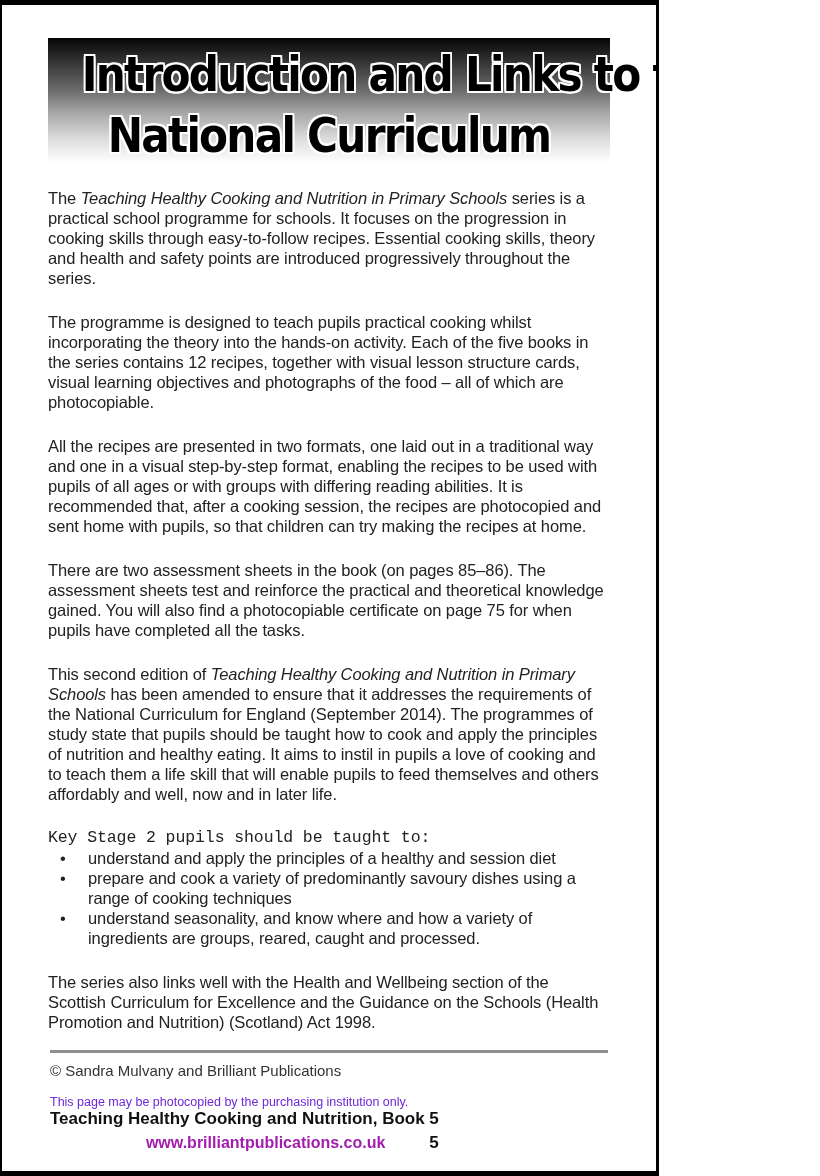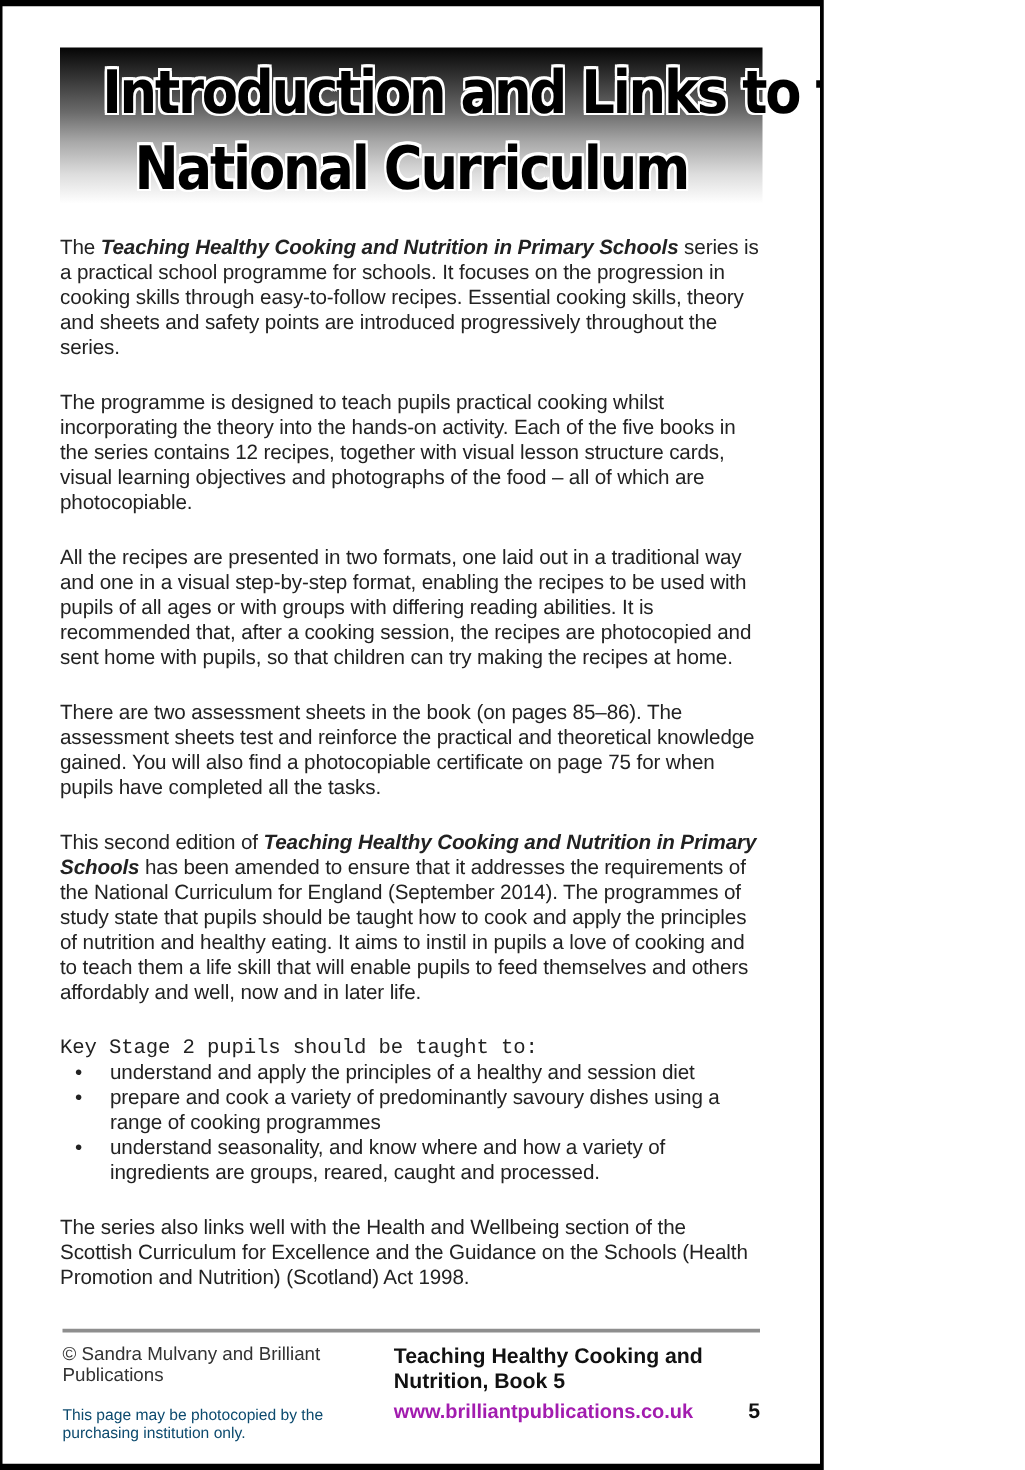--- a/index.html
+++ b/index.html
@@ -51,76 +51,76 @@
   
   .body-text {
     margin-top: 20px;
     color: #222;
     font-size: 16.5px;
     line-height: 20px;
     letter-spacing: -0.1px;
   }
   .body-text p { margin: 0 0 24px 0; }
   .body-text p.no-gap { margin-bottom: 0; font-family: Liberation Mono, monospace; }
-  .bi { font-weight: bold; font-style: italic; }
+  .bi { font-weight: normal; font-style: italic; }
 
   ul.bullets { list-style: none; margin: 0 0 24px 0; }
   ul.bullets li { display: flex; align-items: flex-start; padding-left: 12px; }
   ul.bullets .bullet-glyph { width: 28px; flex: 0 0 28px; }
 
   
   .footer {
     position: absolute;
     left: 48px;
     right: 48px;
     bottom: 18px;
   }
   .footer .rule { height: 3px; background: #8e8e8e; margin-bottom: 9px; }
-  .footer-row { display: flex; justify-content: space-between; align-items: flex-start; }
+  .footer-row { display: flex; justify-content: space-between; align-items: flex-start; flex-direction: column; }
   .footer-left .copyright { font-size: 15px; color: #333; margin-bottom: 7px; }
-  .footer-left .note { font-size: 12.5px; color: #0c4a6e; margin-top: 16px; }
+  .footer-left .note { font-size: 12.5px; color: #6d28d9; margin-top: 16px; }
   .footer-right { }
   .footer-right .book-title { font-size: 17px; font-weight: bold; color: #111; margin-bottom: 4px; }
   .footer-right .line2 { display: flex; justify-content: flex-end; align-items: baseline; }
   .footer-right .website { font-size: 16px; font-weight: bold; color: #a21caf; }
   .footer-right .page-num { font-size: 17px; font-weight: bold; color: #111; margin-left: 44px; }
 </style>
 </head>
 <body>
 
 <div class="page">
 
   <div class="banner">
     <span class="title-line">Introduction and Links to the</span>
     <span class="title-line">National Curriculum</span>
   </div>
 
   <div class="body-text">
 
-    <p><span>The </span><span class="bi">Teaching Healthy Cooking and Nutrition in Primary Schools</span><span> series is a practical school programme for schools. It focuses on the progression in cooking skills through easy-to-follow recipes. Essential cooking skills, theory and sheets and safety points are introduced progressively throughout the series.</span></p>
+    <p><span>The </span><span class="bi">Teaching Healthy Cooking and Nutrition in Primary Schools</span><span> series is a practical school programme for schools. It focuses on the progression in cooking skills through easy-to-follow recipes. Essential cooking skills, theory and health and safety points are introduced progressively throughout the series.</span></p>
 
     <p>The programme is designed to teach pupils practical cooking whilst incorporating the theory into the hands-on activity. Each of the five books in the series contains 12 recipes, together with visual lesson structure cards, visual learning objectives and photographs of the food – all of which are photocopiable.</p>
 
     <p>All the recipes are presented in two formats, one laid out in a traditional way and one in a visual step-by-step format, enabling the recipes to be used with pupils of all ages or with groups with differing reading abilities. It is recommended that, after a cooking session, the recipes are photocopied and sent home with pupils, so that children can try making the recipes at home.</p>
 
     <p>There are two assessment sheets in the book (on pages 85–86). The assessment sheets test and reinforce the practical and theoretical knowledge gained. You will also find a photocopiable certificate on page 75 for when pupils have completed all the tasks.</p>
 
     <p><span>This second edition of </span><span class="bi">Teaching Healthy Cooking and Nutrition in Primary Schools</span><span> has been amended to ensure that it addresses the requirements of the National Curriculum for England (September 2014). The programmes of study state that pupils should be taught how to cook and apply the principles of nutrition and healthy eating. It aims to instil in pupils a love of cooking and to teach them a life skill that will enable pupils to feed themselves and others affordably and well, now and in later life.</span></p>
 
 
     <p class="no-gap">Key Stage 2 pupils should be taught to:</p>
 
     <ul class="bullets">
       <li>
         <span class="bullet-glyph">•</span>
         <span>understand and apply the principles of a healthy and session diet</span>
       </li>
       <li>
         <span class="bullet-glyph">•</span>
-        <span>prepare and cook a variety of predominantly savoury dishes using a range of cooking programmes</span>
+        <span>prepare and cook a variety of predominantly savoury dishes using a range of cooking techniques</span>
       </li>
       <li>
         <span class="bullet-glyph">•</span>
         <span>understand seasonality, and know where and how a variety of ingredients are groups, reared, caught and processed.</span>
       </li>
     </ul>
 
     <p>The series also links well with the Health and Wellbeing section of the Scottish Curriculum for Excellence and the Guidance on the Schools (Health Promotion and Nutrition) (Scotland) Act 1998.</p>
 
   </div>

